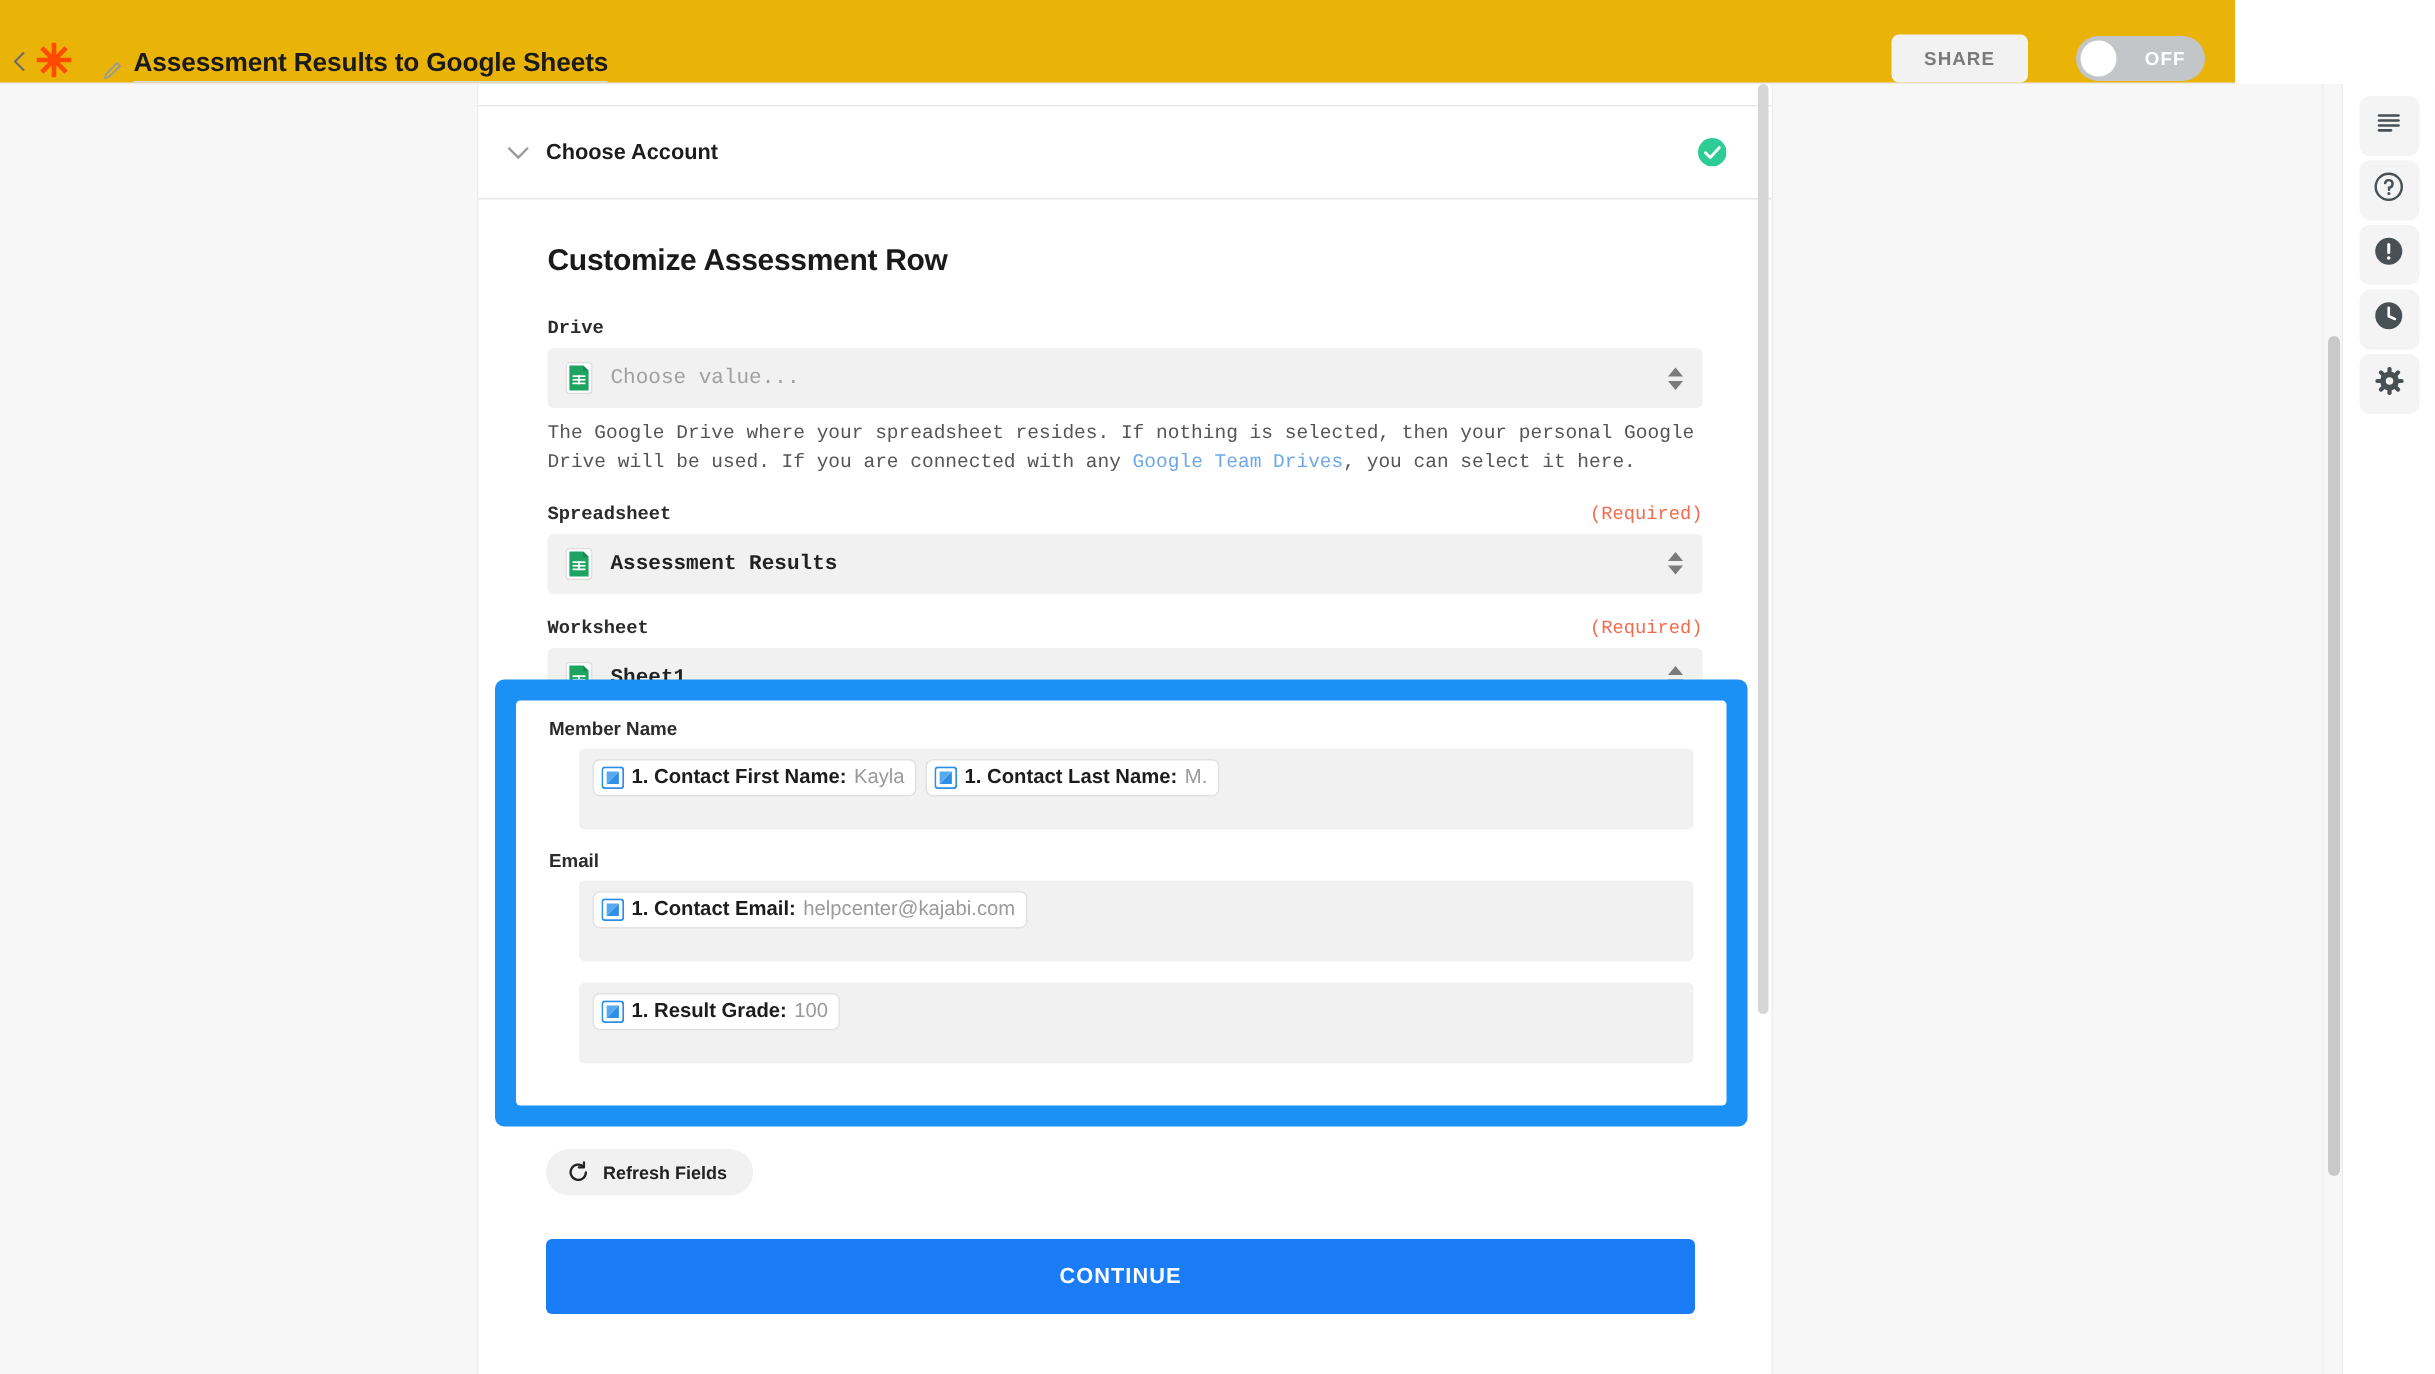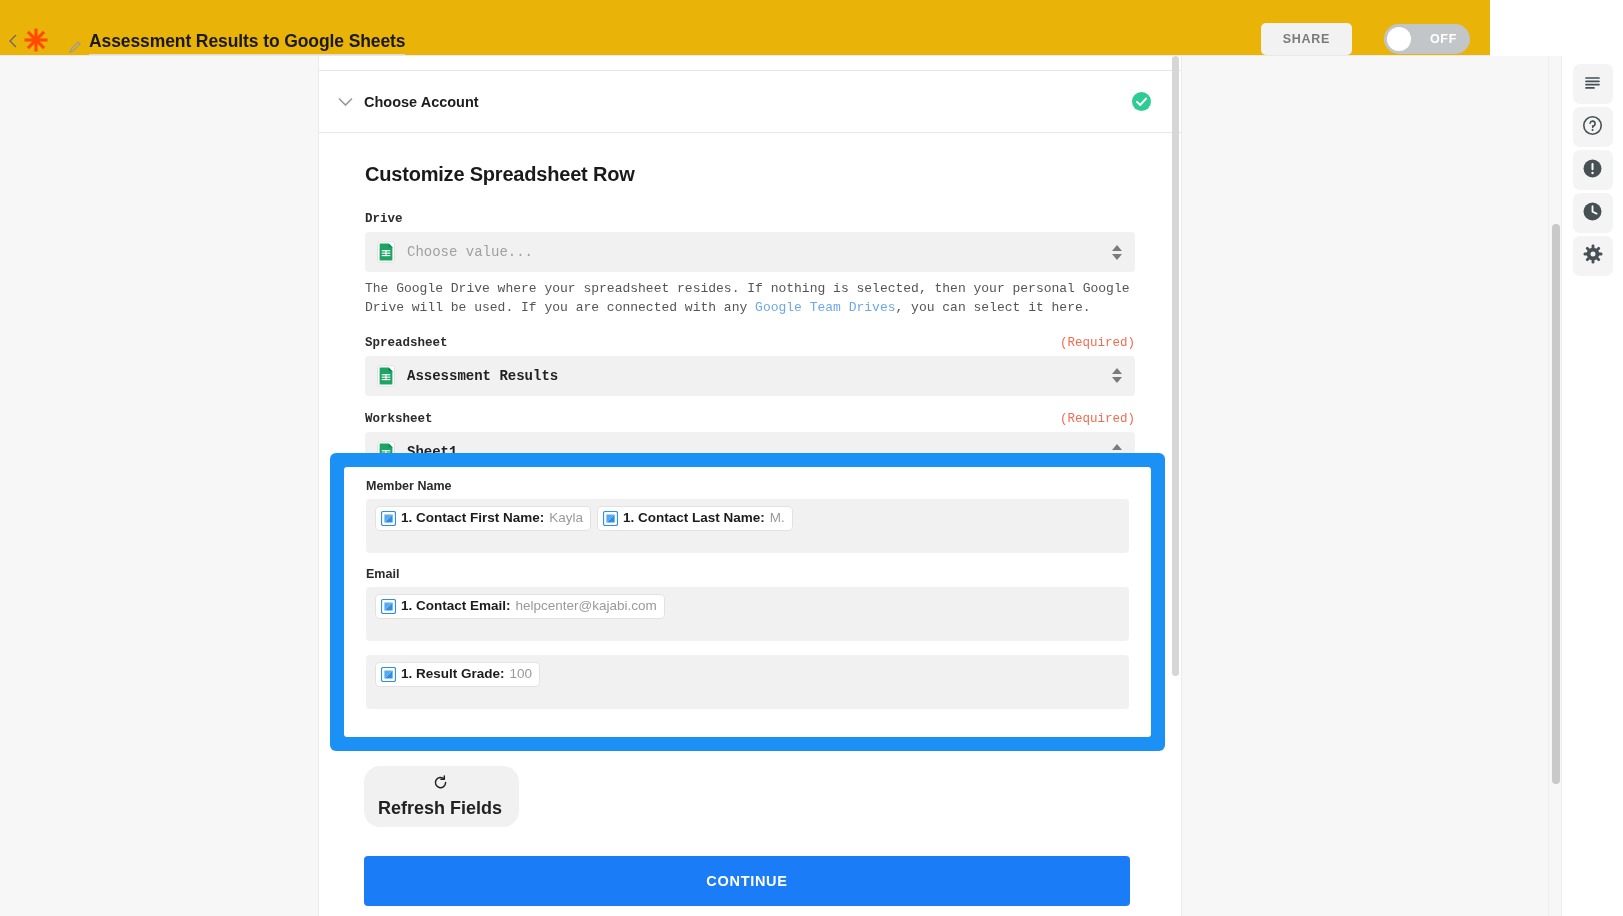--- a/index.html
+++ b/index.html
@@ -153,41 +153,42 @@
     width: 100%; height: 100%;
     padding: 12px 22px 0 22px;
   }
   .token-field { margin-bottom: 14px; }
   .token-label { font-size: 12.5px; font-weight: bold; color: #2b2b2b; margin-bottom: 6px; }
   .token-input {
     background: #f1f1f1; border-radius: 4px;
     min-height: 54px; padding: 8px 10px;
     display: flex; align-items: flex-start; flex-wrap: wrap; gap: 8px;
     cursor: text;
+    margin-left: 20px;
   }
   .token {
     display: inline-flex; align-items: center; gap: 5px;
     background: #ffffff; border-radius: 4px;
     padding: 2px 7px 3px 5px;
     box-shadow: 0 0 0 1px rgba(0,0,0,0.06);
     font-size: 13.5px; line-height: 18px;
     white-space: nowrap;
   }
   .token .tok-ico { width: 15px; height: 15px; flex: 0 0 15px; }
   .token .tok-key { font-weight: bold; color: #1c1c1c; }
   .token .tok-val { color: #9a9a9a; }
 
   
   .after-highlight { position: absolute; left: 364px; top: 766px; width: 766px; }
   .refresh-btn {
     display: inline-flex; align-items: center; gap: 9px;
     background: #f1f1f1; border: none; border-radius: 16px;
     padding: 8px 17px 8px 14px; cursor: pointer;
     font-family: "Liberation Sans", sans-serif;
-    font-size: 18px; font-weight: bold; color: #222; flex-direction: column;
+    font-size: 12px; font-weight: bold; color: #222;
   }
   .refresh-ico { width: 15px; height: 15px; display:block; }
   .continue-btn {
     margin-top: 29px; width: 766px; height: 50px;
     background: #1a7cf7; border: none; border-radius: 4px;
     color: #ffffff; font-family: "Liberation Sans", sans-serif;
     font-size: 14.5px; font-weight: bold; letter-spacing: 0.7px;
     cursor: pointer;
   }
 
@@ -280,21 +281,21 @@
     <span class="acct-title">Choose Account</span>
     <span class="acct-check">
       <svg width="19" height="19" viewBox="0 0 19 19">
         <circle cx="9.5" cy="9.5" r="9.5" fill="#2ecc95"></circle>
         <polyline points="5,9.8 8.2,13 14.2,6.4" fill="none" stroke="#ffffff" stroke-width="1.9" stroke-linecap="round" stroke-linejoin="round"></polyline>
       </svg>
     </span>
   </div>
 
   <div class="form-body">
-    <div class="form-title">Customize Spreadsheet Row</div>
+    <div class="form-title">Customize Assessment Row</div>
 
     <div class="field-block">
       <div class="field-label-row">
         <span class="field-label">Drive</span>
         <span class="required"></span>
       </div>
       <div class="select-box">
         <span class="gsheet-ico">
           <svg width="22" height="22" viewBox="0 0 22 22">
             <rect x="2.5" y="0.8" width="17" height="20.4" rx="2" fill="#ffffff" stroke="#dcdcdc" stroke-width="0.8"></rect>

